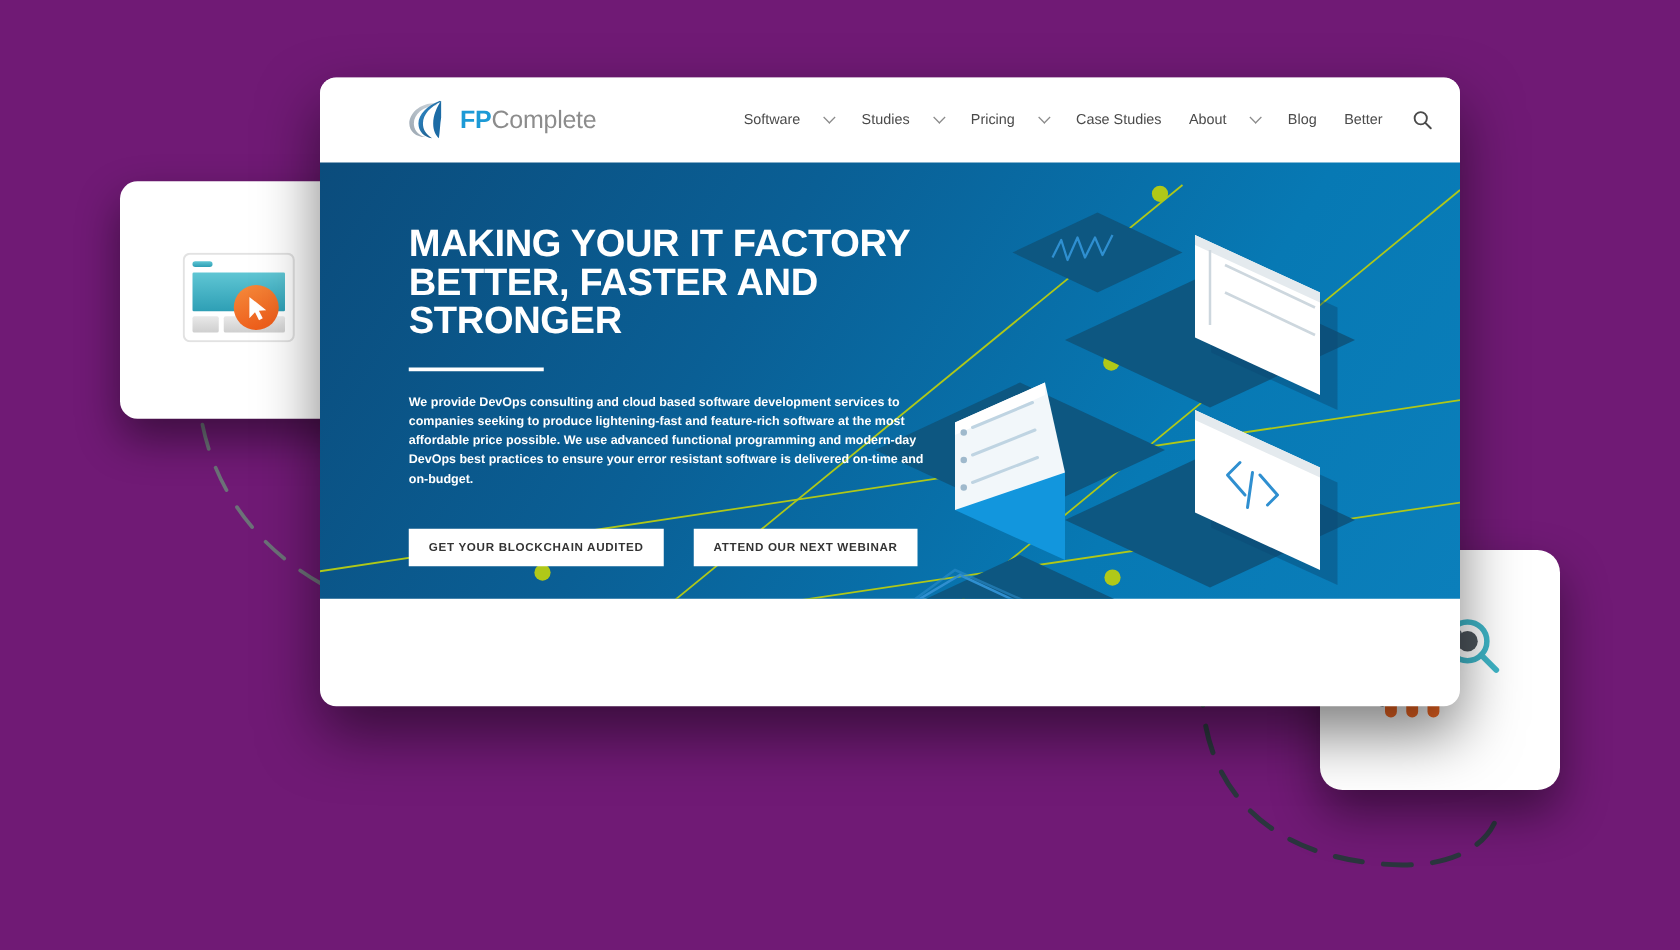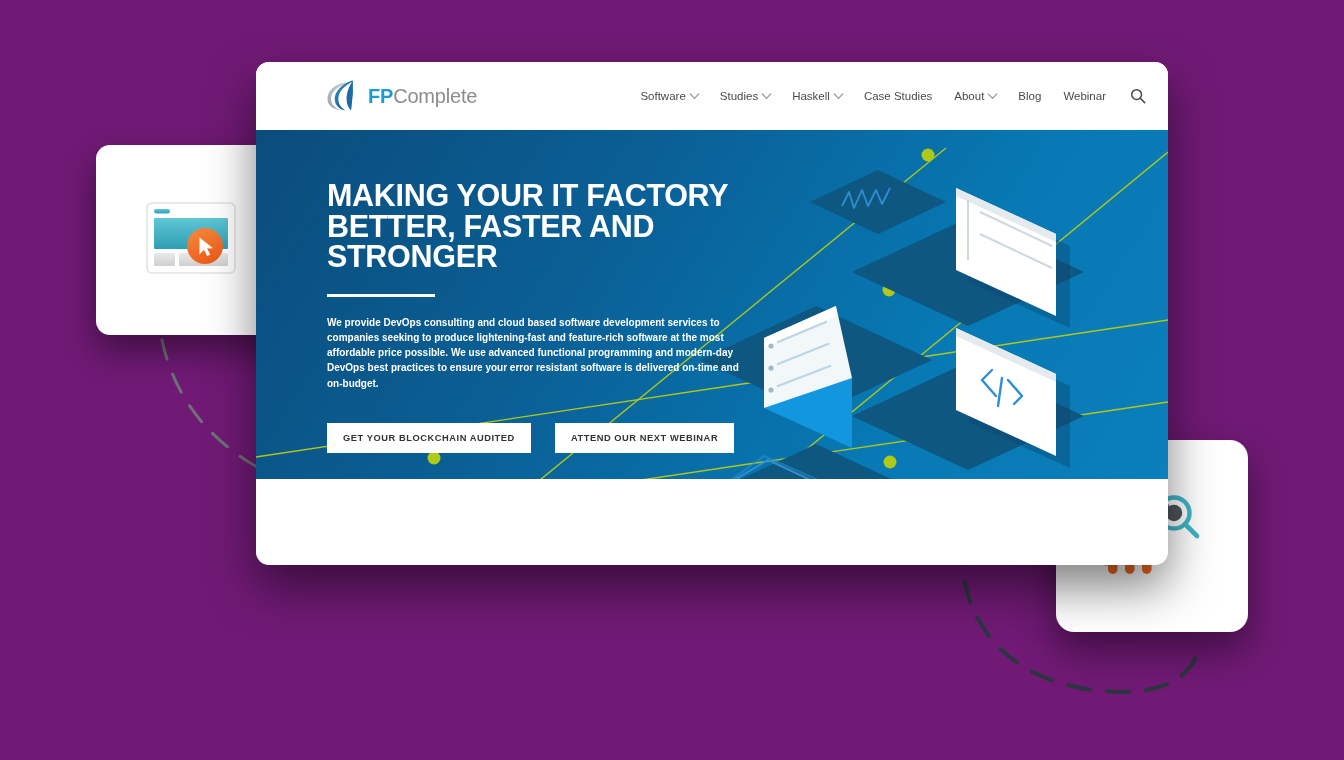--- a/index.html
+++ b/index.html
@@ -50,21 +50,21 @@
     display:flex; align-items:center; padding:0 22px 0 66px;
   }
   #logo { display:flex; align-items:center; gap:6px; }
   #logo .mark { width:40px; height:40px; flex:0 0 40px; }
   #logo .word { font-size:20px; letter-spacing:-.2px; white-space:nowrap; }
   #logo .word .fp { color:#1c9ad6; font-weight:700; }
   #logo .word .cmp { color:#8c8c8c; font-weight:400; }
 
   nav { margin-left:auto; display:flex; align-items:center; gap:22px; }
   .nav-item {
-    display:flex; align-items:center; gap:5px;
+    display:flex; align-items:center; gap:20px;
     font-size:11.5px; color:#4a4a4a; white-space:nowrap; cursor:pointer;
   }
   .nav-item .chev {
     width:7px; height:7px; flex:0 0 7px;
     border-right:1.3px solid #8b8b8b; border-bottom:1.3px solid #8b8b8b;
     transform:translateY(-2.5px) rotate(45deg);
   }
   #search-btn { width:16px; height:16px; cursor:pointer; margin-left:2px; }
 
   
@@ -171,35 +171,35 @@
       <nav>
         <div class="nav-item">
           <span>Software</span>
           <i class="chev"></i>
         </div>
         <div class="nav-item">
           <span>Studies</span>
           <i class="chev"></i>
         </div>
         <div class="nav-item">
-          <span>Haskell</span>
+          <span>Pricing</span>
           <i class="chev"></i>
         </div>
         <div class="nav-item">
           <span>Case Studies</span>
         </div>
         <div class="nav-item">
           <span>About</span>
           <i class="chev"></i>
         </div>
         <div class="nav-item">
           <span>Blog</span>
         </div>
         <div class="nav-item">
-          <span>Webinar</span>
+          <span>Better</span>
         </div>
         <svg id="search-btn" viewBox="0 0 16 16">
           <circle cx="6.6" cy="6.6" r="4.9" fill="none" stroke="#4a4a4a" stroke-width="1.5"></circle>
           <line x1="10.3" y1="10.3" x2="14.6" y2="14.6" stroke="#4a4a4a" stroke-width="1.6" stroke-linecap="round"></line>
         </svg>
       </nav>
     </header>
 
     <section id="hero">
 

